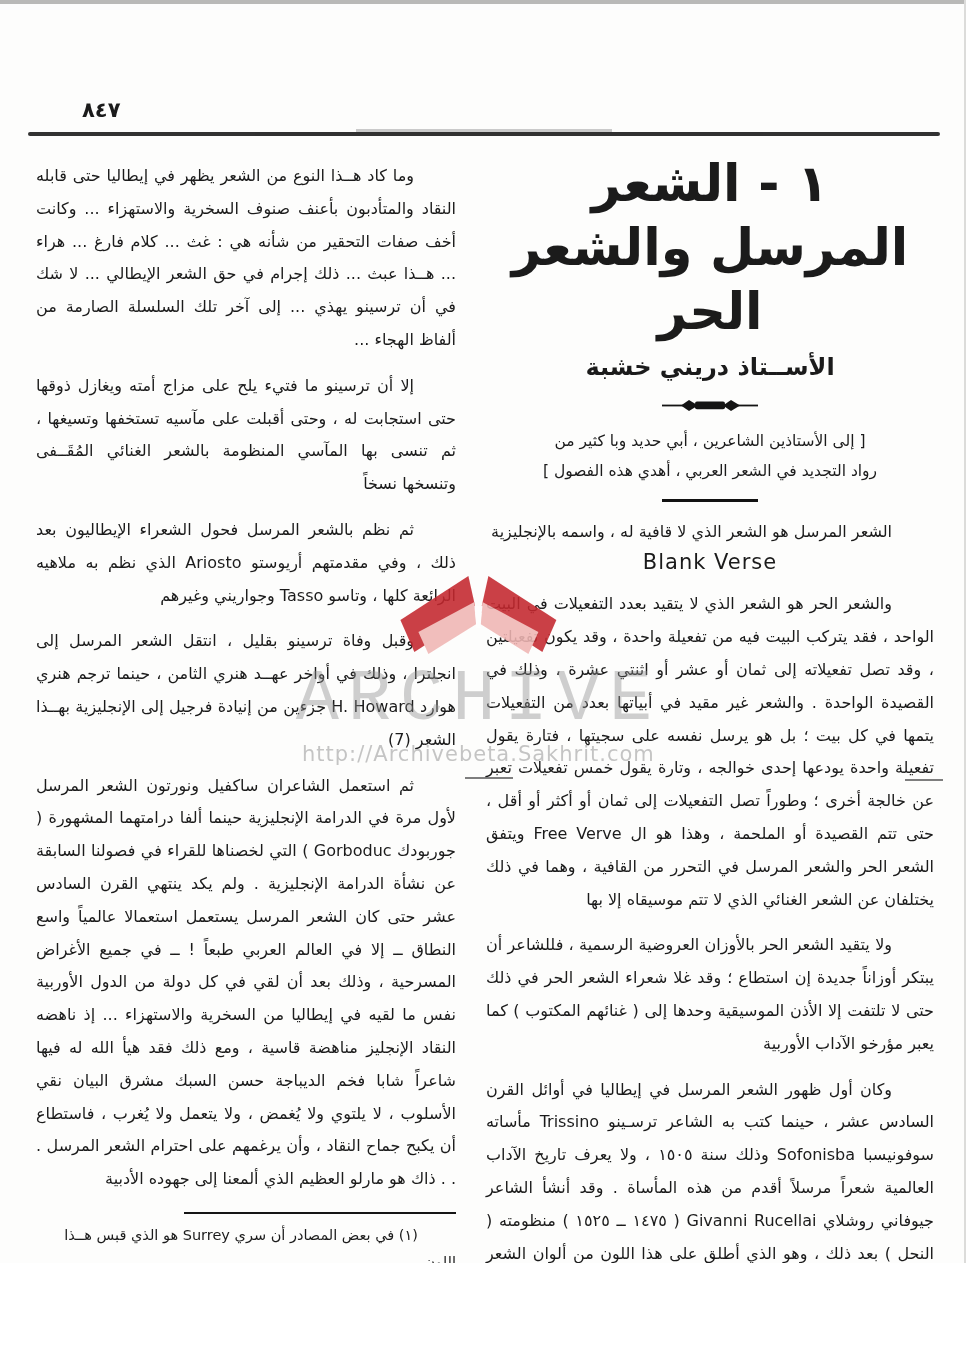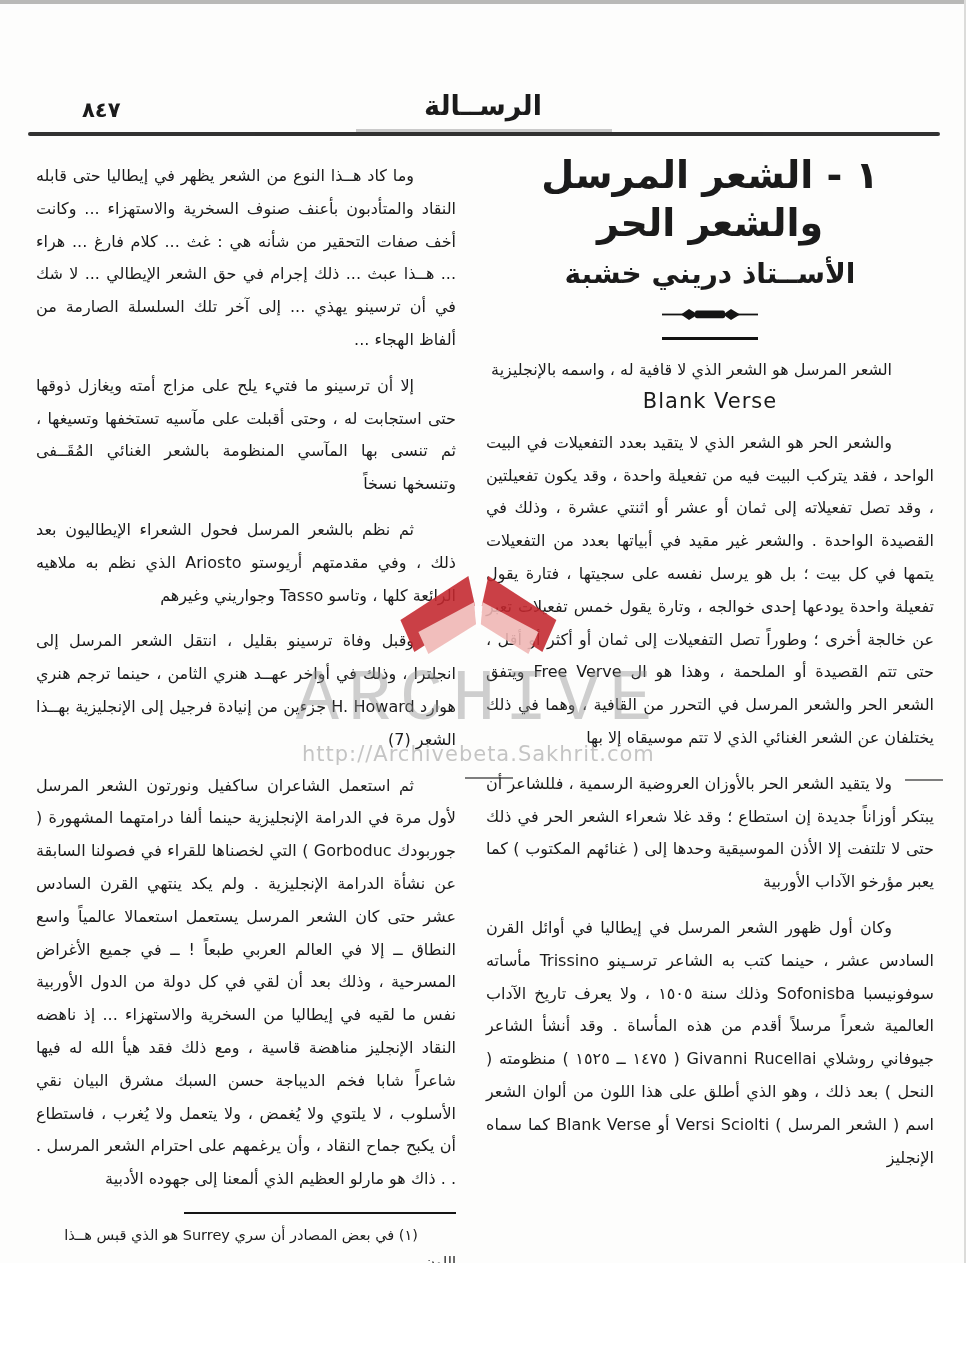--- a/index.html
+++ b/index.html
@@ -43,26 +43,26 @@
     position:absolute;top:150px;right:32px;left:36px;
     display:flex;gap:30px;
   }
   .col{min-width:0;}
   .right-col{width:448px;flex:0 0 448px;}
   .left-col{flex:1;padding-top:10px;}
   
   .title{
     margin:2px 0 0;
     text-align:center;
-    font-size:38px;line-height:1.25;font-weight:bold;
+    font-size:51px;line-height:1.25;font-weight:bold;
   }
   .author{
     margin:10px 0 0;
     text-align:center;
-    font-size:28px;font-weight:bold;
+    font-size:24px;font-weight:bold;
   }
   .ornament{
     margin:16px auto 6px;width:96px;text-align:center;
   }
   .dedication{
     margin:10px 28px 0;
     font-size:15.5px;line-height:1.95;
     text-align:center;
   }
   .short-rule{
@@ -122,39 +122,40 @@
   .artifact.margin{top:779px;left:905px;width:38px;}
 </style>
 </head>
 <body>
 
 <div class="page">
   <div class="top-edge"></div>
   <div class="right-edge"></div>
 
   <div class="page-number">٨٤٧</div>
-  <div class="masthead">الرســالة</div>
   <div class="header-rule"></div>
 
   <div class="columns">
 
     <div class="col right-col">
       <h1 class="title">١ - الشعر المرسل والشعر الحر</h1>
       <h2 class="author">الأســتاذ دريني خشبة</h2>
 
       <div class="ornament">
         <svg width="96" height="13" viewBox="0 0 96 13" xmlns="http://www.w3.org/2000/svg">
           <rect x="0" y="5.6" width="96" height="1.8" fill="#141414"></rect>
           <polygon points="27,1 36,6.5 27,12 19,6.5" fill="#141414"></polygon>
           <polygon points="69,1 78,6.5 69,12 61,6.5" fill="#141414"></polygon>
           <rect x="33" y="2.6" width="30" height="7.6" rx="2" fill="#141414"></rect>
         </svg>
       </div>
 
       <div class="dedication">
+        <div class="ded-l1">[ إلى الأستاذين الشاعرين ، أبي حديد وبا كثير من</div>
+        <div class="ded-l2">رواد التجديد في الشعر العربي ، أهدي هذه الفصول ]</div>
       </div>
 
       <div class="short-rule"></div>
 
       <p class="no-bottom">الشعر المرسل هو الشعر الذي لا قافية له ، واسمه بالإنجليزية</p>
       <div class="latin-center">Blank Verse</div>
       <p>والشعر الحر هو الشعر الذي لا يتقيد بعدد التفعيلات في البيت الواحد ، فقد يتركب البيت فيه من تفعيلة واحدة ، وقد يكون تفعيلتين ، وقد تصل تفعيلاته إلى ثمان أو عشر أو اثنتي عشرة ، وذلك في القصيدة الواحدة . والشعر غير مقيد في أبياتها بعدد من التفعيلات يتمها في كل بيت ؛ بل هو يرسل نفسه على سجيتها ، فتارة يقول تفعيلة واحدة يودعها إحدى خوالجه ، وتارة يقول خمس تفعيلات تعبر عن خالجة أخرى ؛ وطوراً تصل التفعيلات إلى ثمان أو أكثر أو أقل ، حتى تتم القصيدة أو الملحمة ، وهذا هو ال Free Verve ويتفق الشعر الحر والشعر المرسل في التحرر من القافية ، وهما في ذلك يختلفان عن الشعر الغنائي الذي لا تتم موسيقاه إلا بها</p>
       <p>ولا يتقيد الشعر الحر بالأوزان العروضية الرسمية ، فللشاعر أن يبتكر أوزاناً جديدة إن استطاع ؛ وقد غلا شعراء الشعر الحر في ذلك حتى لا تلتفت إلا الأذن الموسيقية وحدها إلى ( غنائهم المكتوب ) كما يعبر مؤرخو الآداب الأوربية</p>
       <p>وكان أول ظهور الشعر المرسل في إيطاليا في أوائل القرن السادس عشر ، حينما كتب به الشاعر ترسـينو Trissino مأساته سوفونيسبا Sofonisba وذلك سنة ١٥٠٥ ، ولا يعرف تاريخ الآداب العالمية شعراً مرسلاً أقدم من هذه المأساة . وقد أنشأ الشاعر جيوفاني روشلاي Givanni Rucellai ( ١٤٧٥ ــ ١٥٢٥ ) منظومته ( النحل ) بعد ذلك ، وهو الذي أطلق على هذا اللون من ألوان الشعر اسم ( الشعر المرسل ) Versi Sciolti أو Blank Verse كما سماه الإنجليز</p>
     </div>

